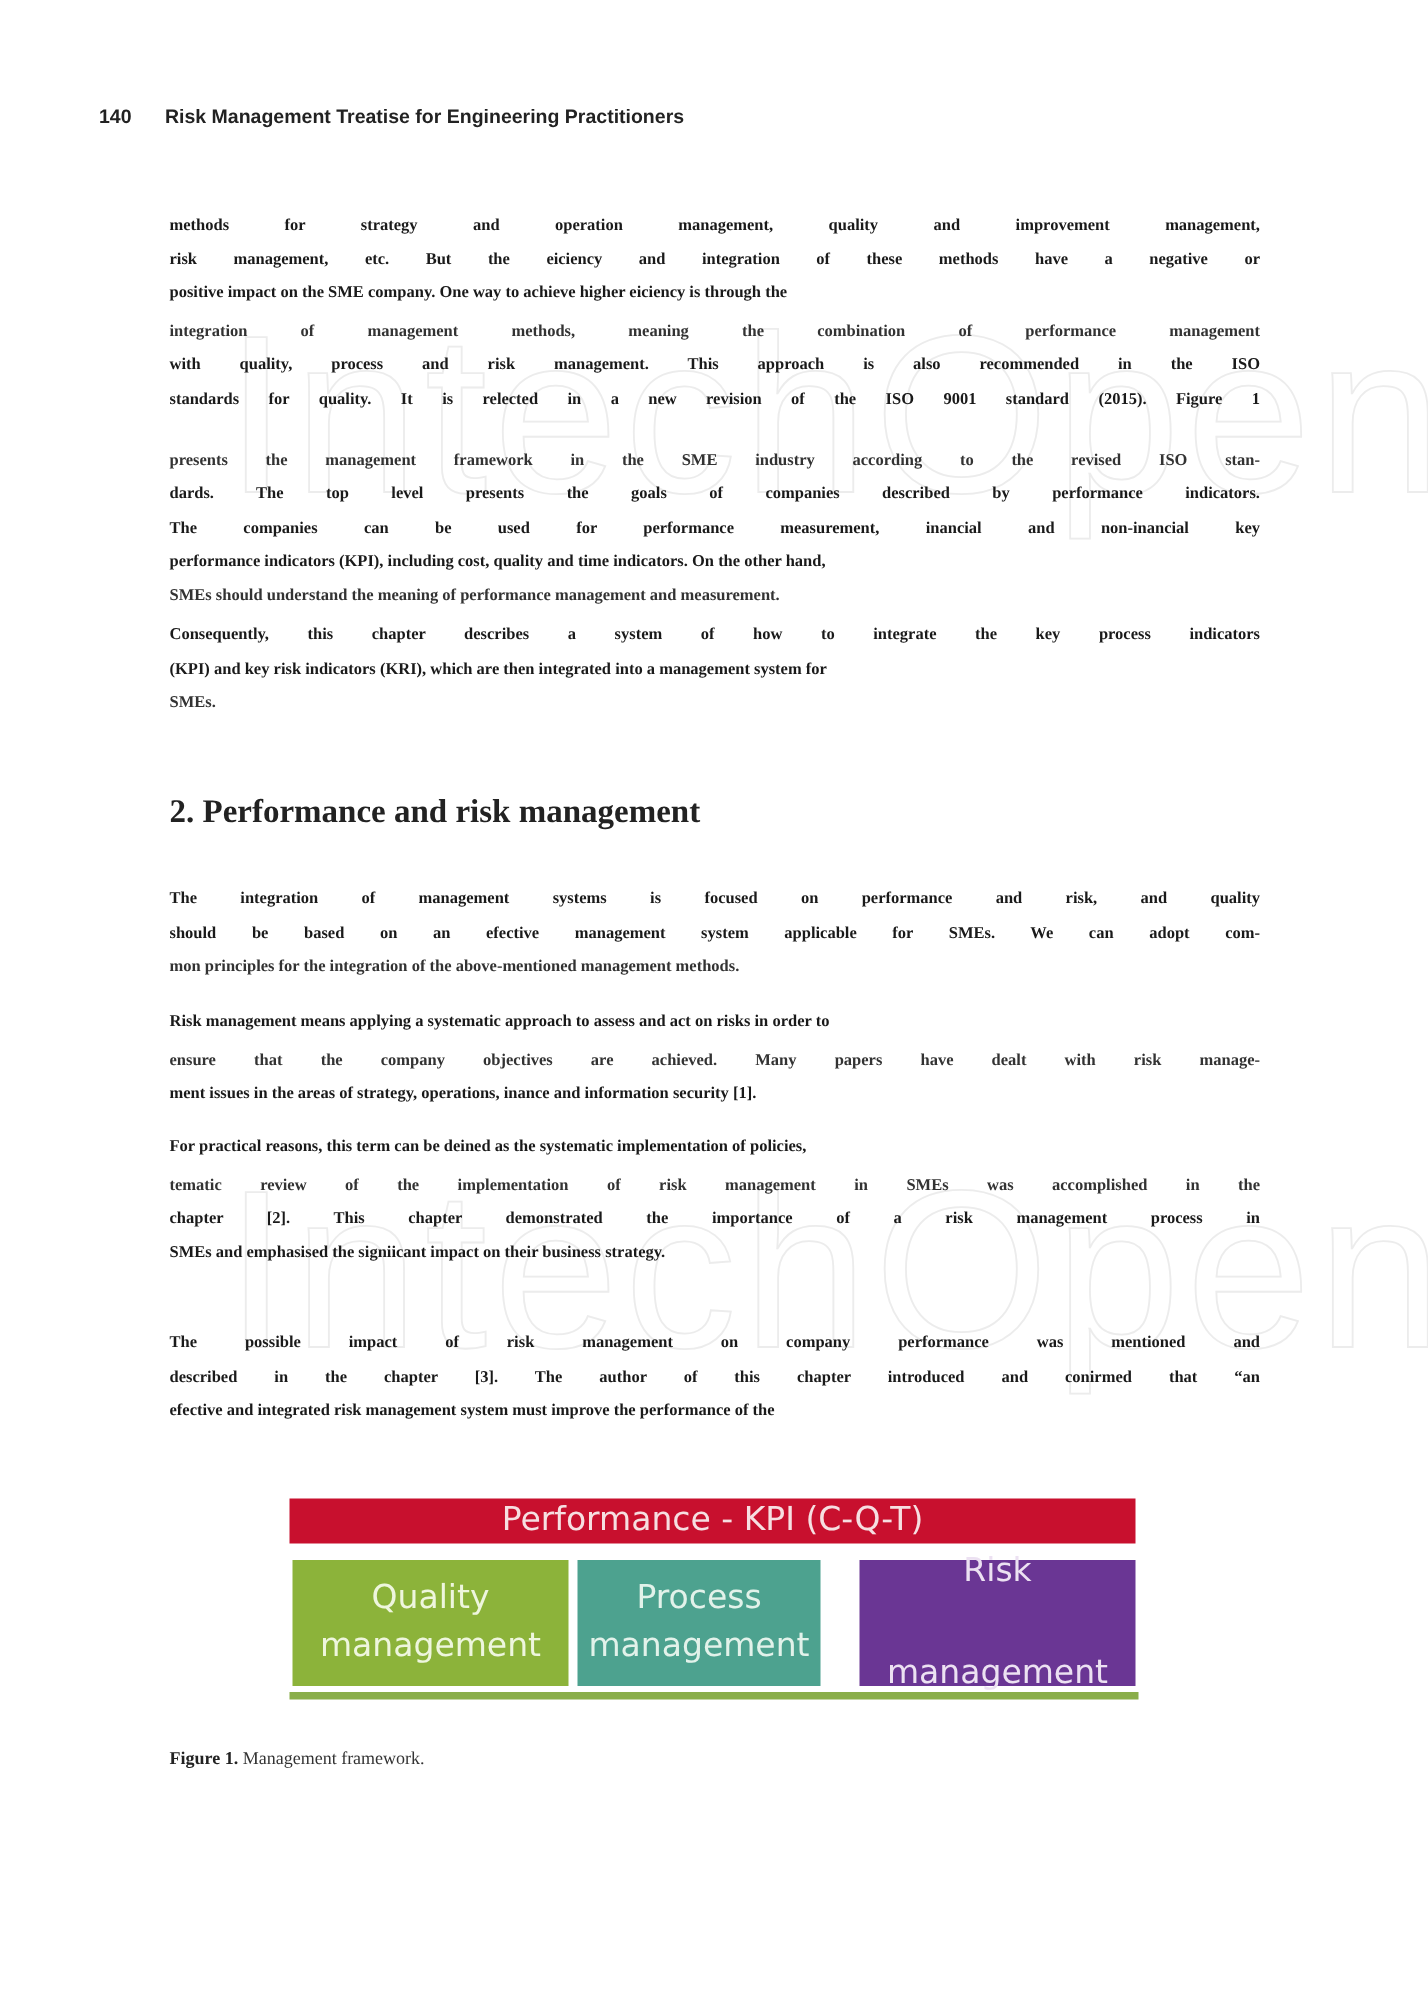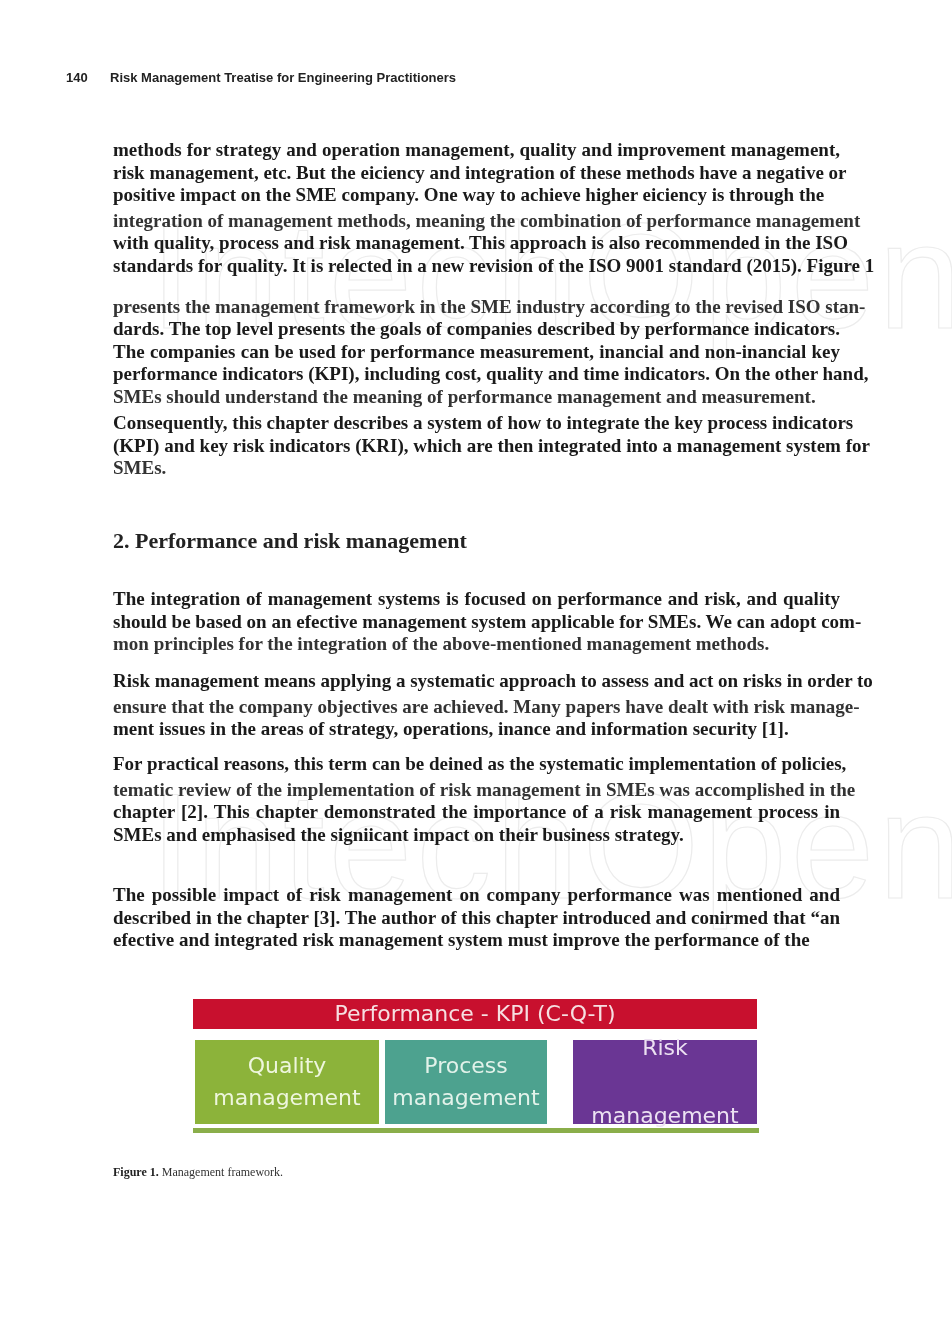--- a/index.html
+++ b/index.html
@@ -2,21 +2,21 @@
 <html><head>
 <meta charset="utf-8">
 <style>
   html, body { margin: 0; padding: 0; background: #ffffff; }
   body { width: 952px; height: 1344px; position: relative; overflow: hidden; font-family: "DejaVu Serif", "Liberation Serif", serif; color: #1a1a1a; }
   .running-head { position: absolute; left: 66px; top: 70px; font-family: "Liberation Sans", sans-serif; font-weight: bold; font-size: 13px; color: #222; white-space: nowrap; }
   .running-head .pno { display: inline-block; width: 44px; }
   .watermark { position: absolute; left: 150px; top: 190px; font-family: "Liberation Sans", sans-serif; font-size: 150px; letter-spacing: 4px; color: transparent; -webkit-text-stroke: 1.2px #ececec; white-space: nowrap; pointer-events: none; z-index: 0; }
   .watermark.w2 { top: 760px; left: 150px; }
   .body-text { position: absolute; left: 113px; width: 727px; z-index: 1; }
-  .line { font-family: "Liberation Serif", "DejaVu Serif", serif; font-size: 19px; line-height: 22.6px; white-space: nowrap; text-align: justify; text-align-last: justify; display: block; }
+  .line { font-family: "Liberation Serif", "DejaVu Serif", serif; font-size: 11px; line-height: 22.6px; white-space: nowrap; text-align: justify; text-align-last: justify; display: block; }
   .line.last { text-align-last: left; }
   .b { font-weight: bold; }
   .r { font-weight: bold; color: #333; }
   .section-title { position: absolute; left: 113px; top: 528px; font-family: "Liberation Serif", serif; font-size: 22px; font-weight: bold; color: #222; z-index: 1; }
   .figure { position: absolute; left: 191px; top: 997px; width: 568px; height: 140px; z-index: 1; }
   .fig-top { position: absolute; left: 2px; top: 2px; width: 564px; height: 30px; background: #c8102e; color: #f6dfe1; font-family: "DejaVu Sans", sans-serif; font-size: 22px; text-align: center; line-height: 30px; }
   .fig-box { position: absolute; top: 43px; height: 84px; color: #eef6dd; font-family: "DejaVu Sans", sans-serif; font-size: 22px; line-height: 32px; text-align: center; display: flex; flex-direction: column; justify-content: center; }
   .fig-box.q { left: 4px; width: 184px; background: #8cb33a; }
   .fig-box.p { left: 194px; width: 162px; background: #4da28f; color: #e2f2ea; }
   .fig-box.rk { left: 382px; width: 184px; background: #6a3694; color: #ece1f2; gap: 36px; }

